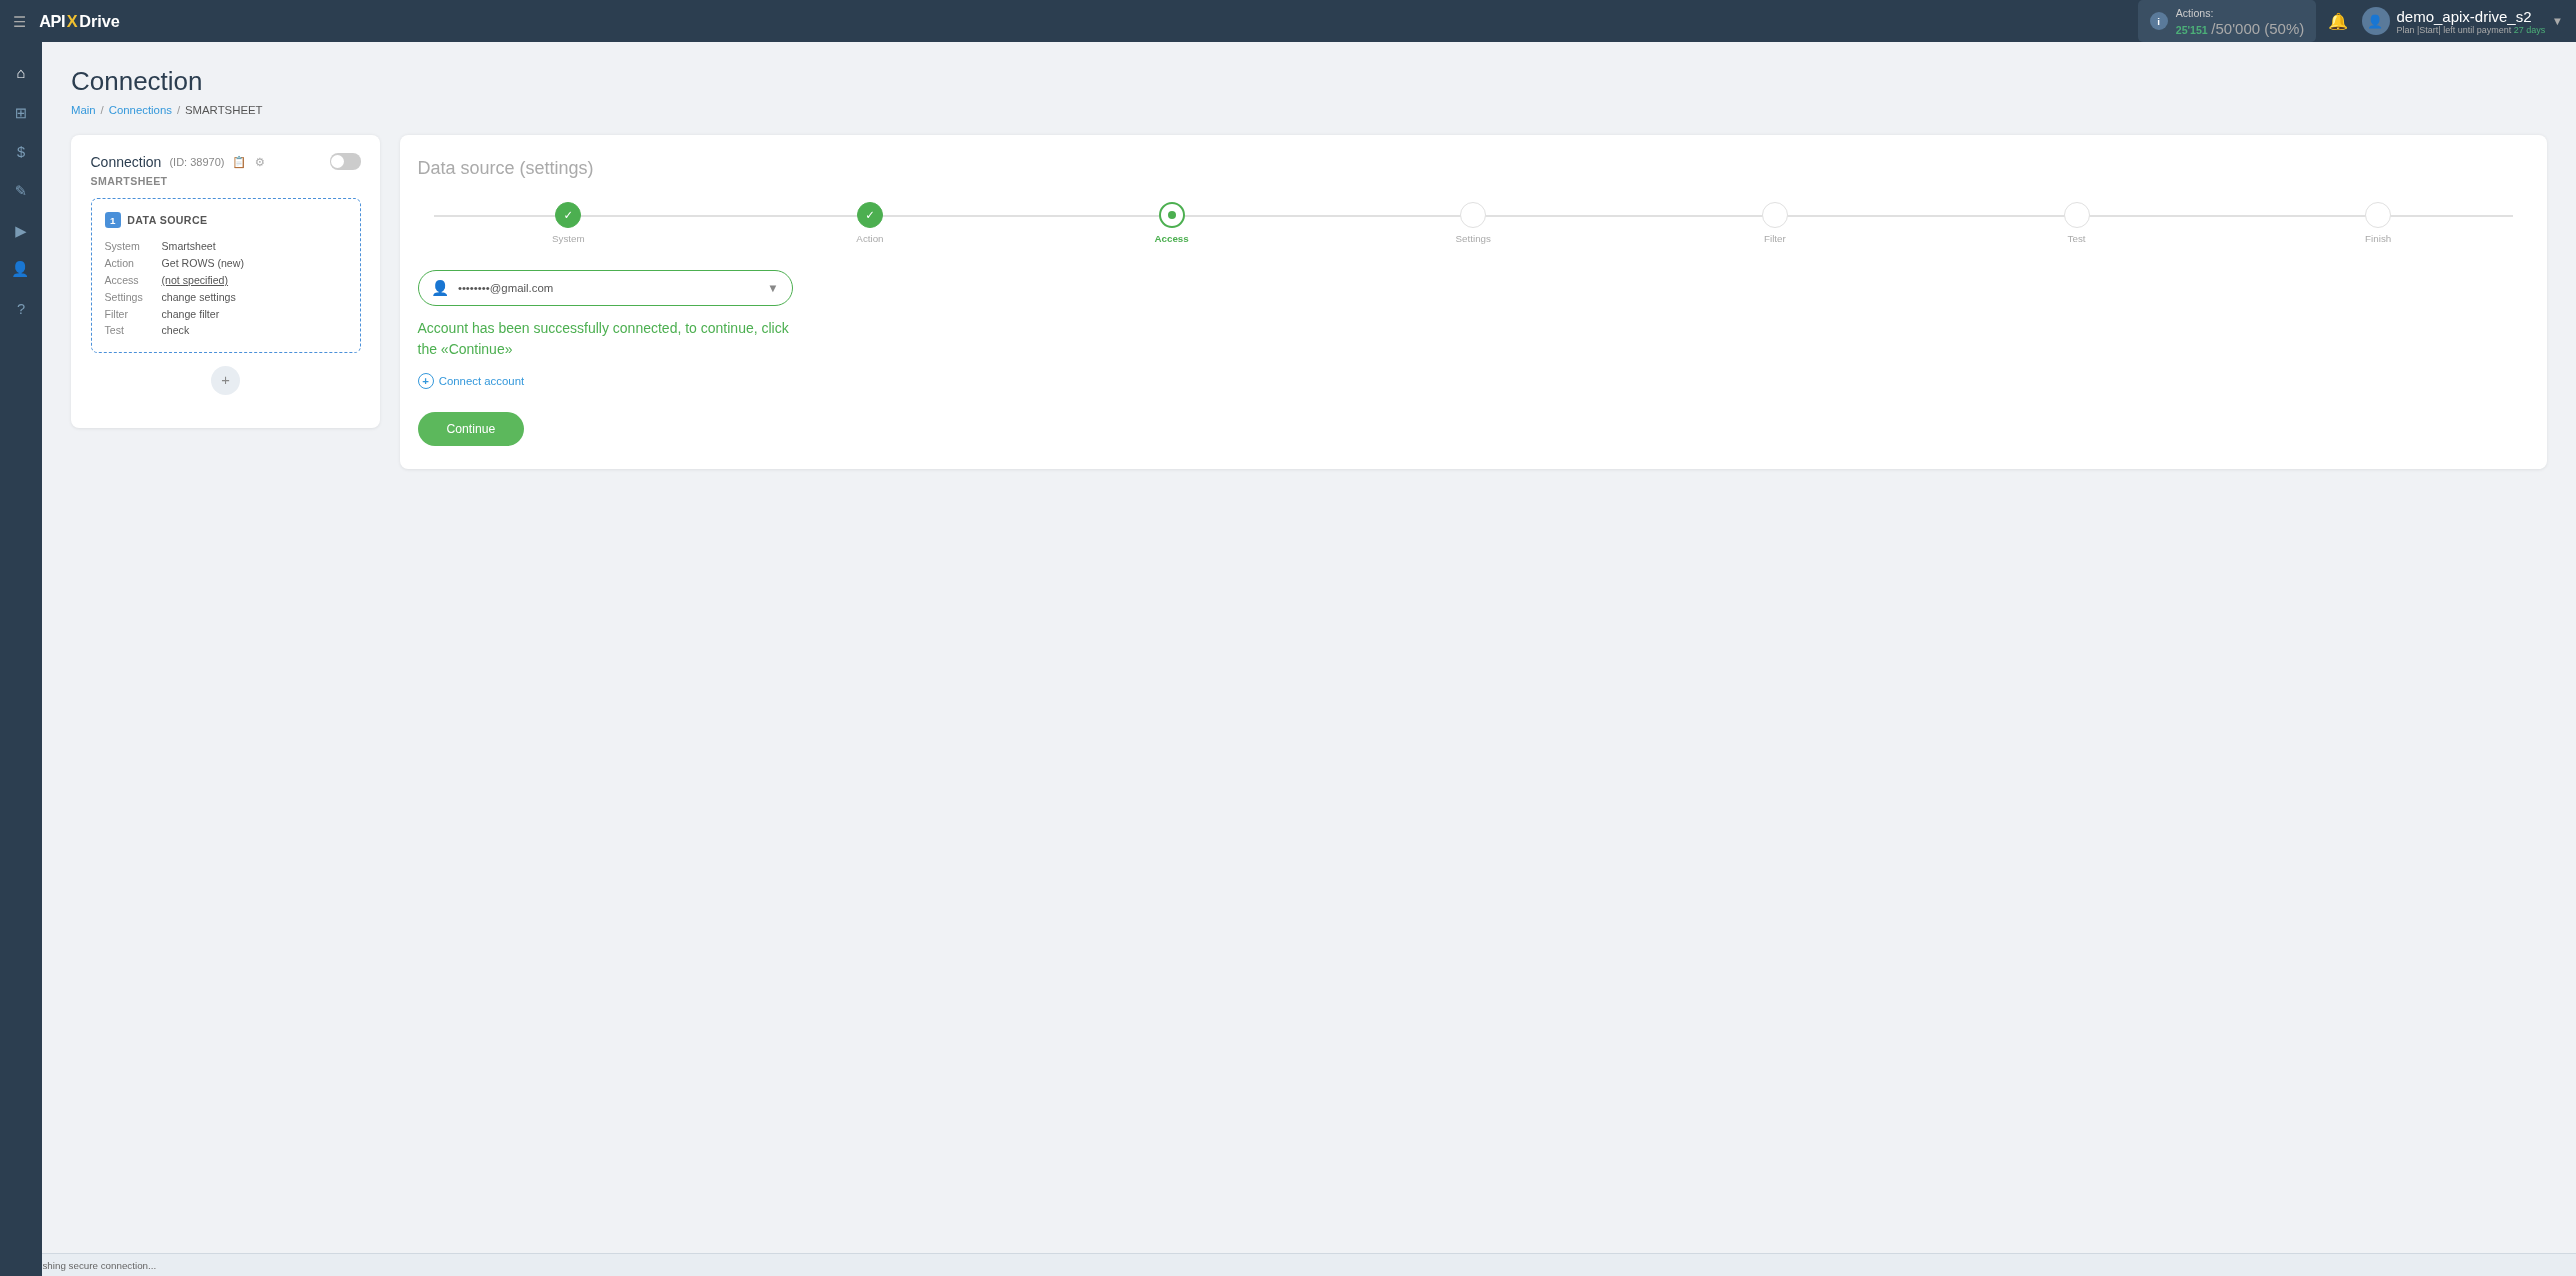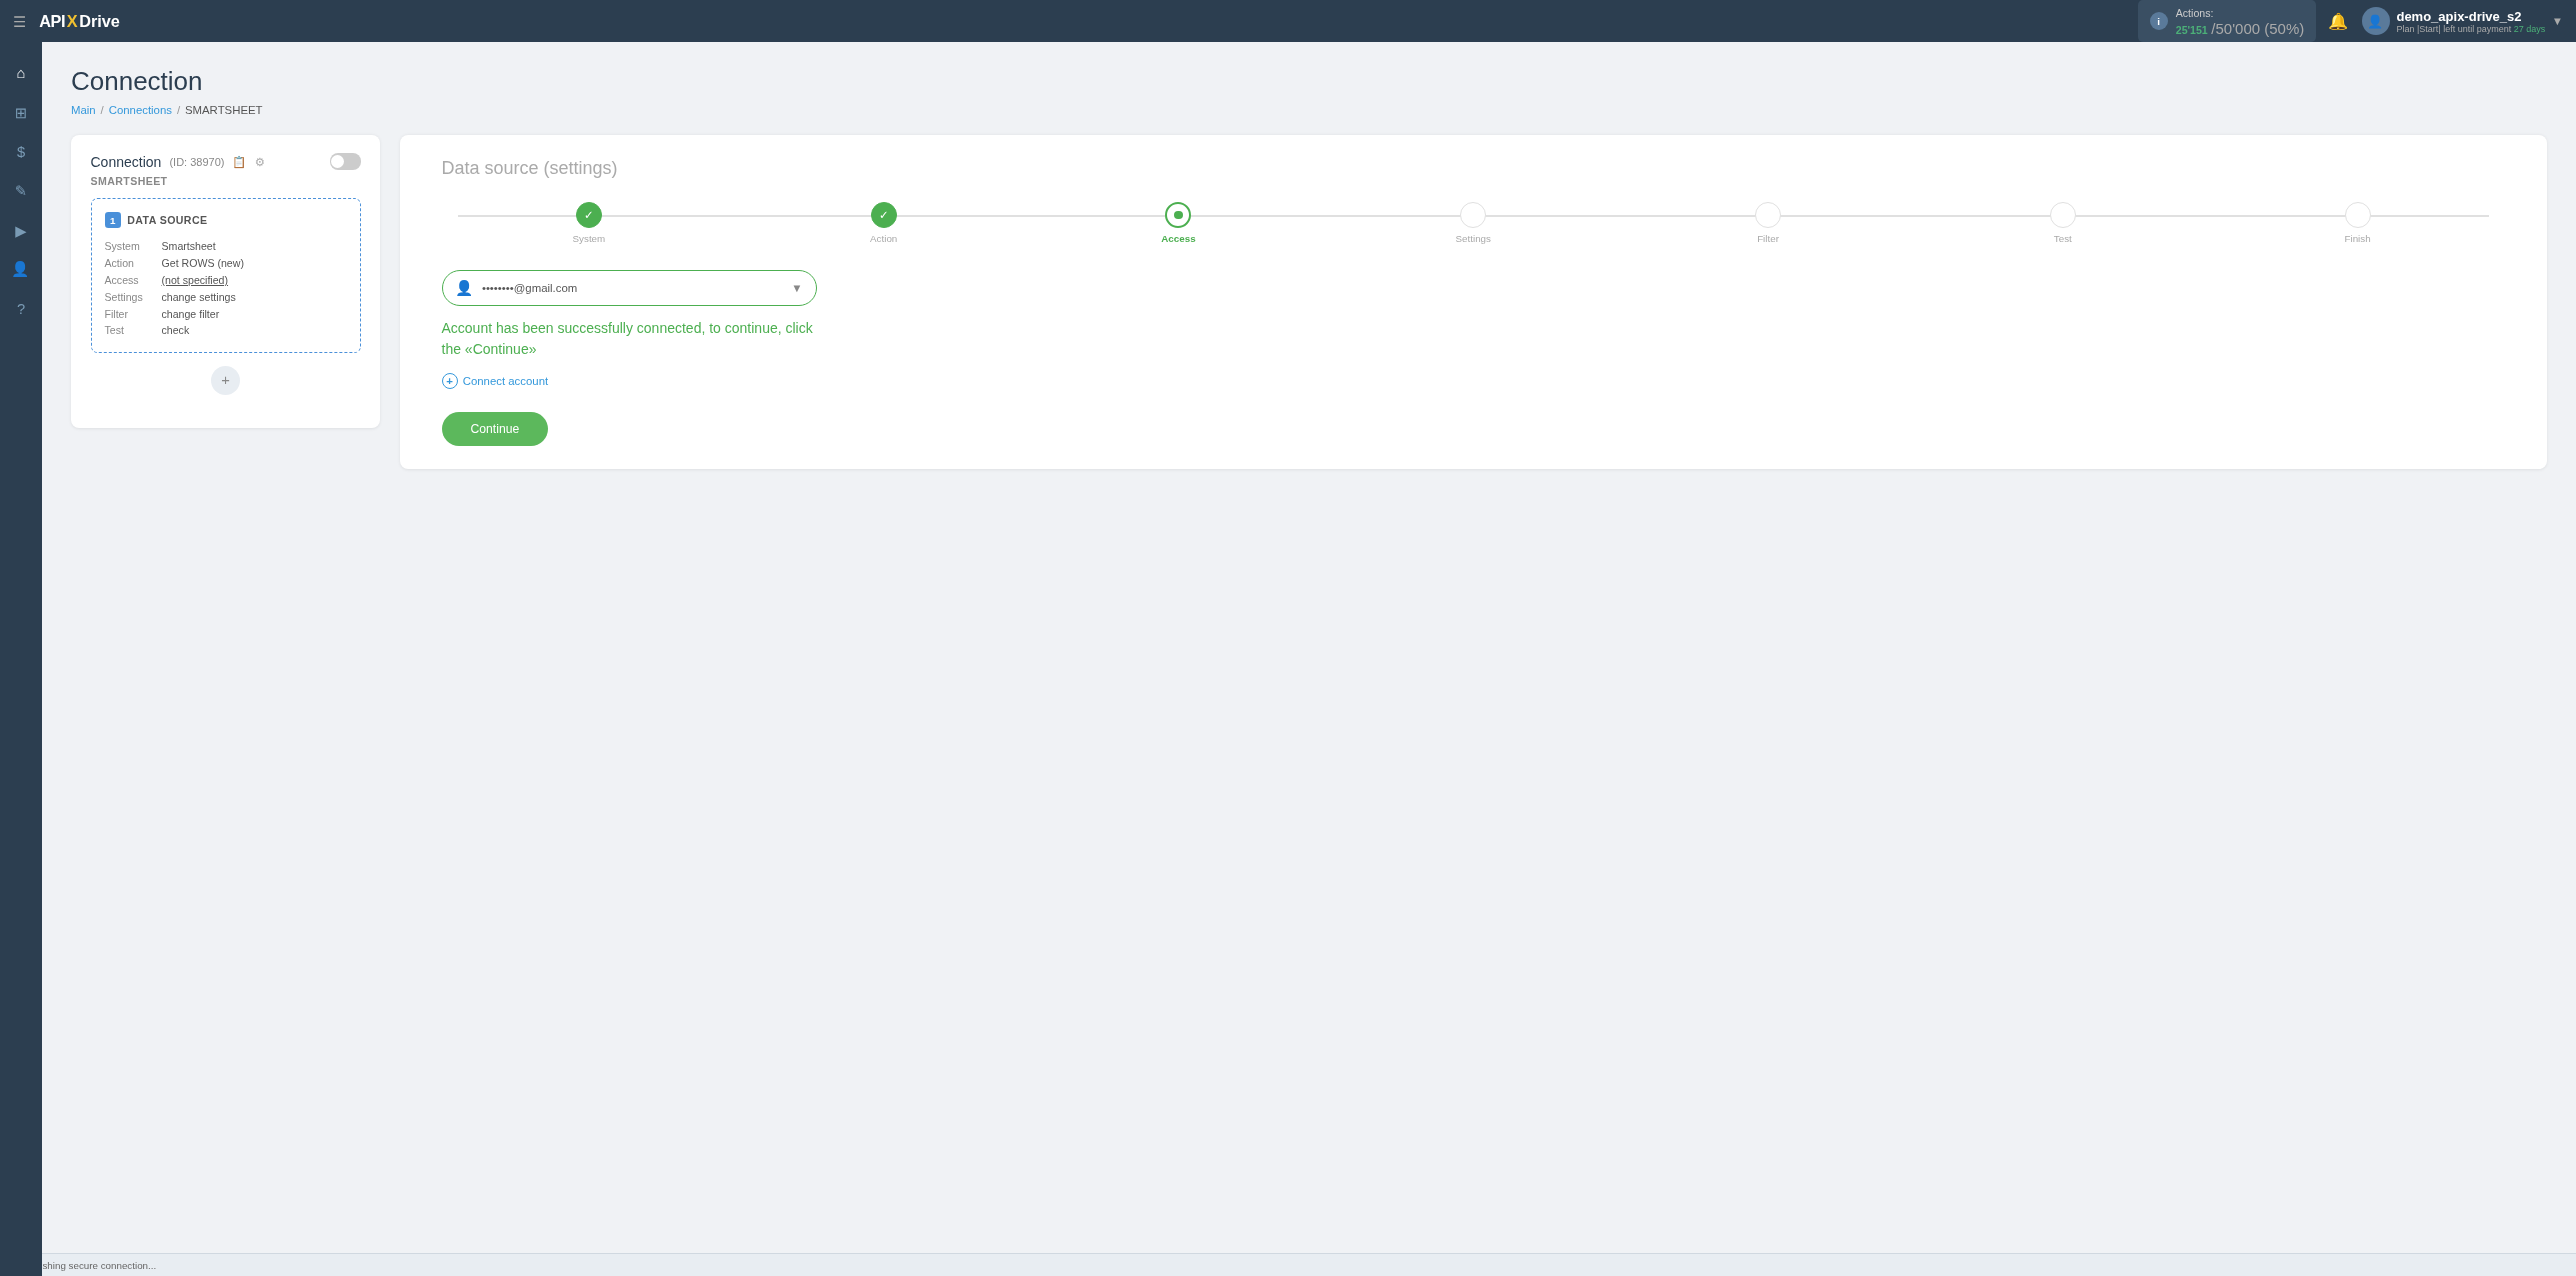--- a/index.html
+++ b/index.html
@@ -51,21 +51,21 @@
     .navbar-user {
       display: flex; align-items: center; gap: 6.5px; cursor: pointer;
     }
     .user-avatar {
       width: 28px; height: 28px; border-radius: 50%;
       background: #5a7a9a;
       display: flex; align-items: center; justify-content: center;
       color: #fff; font-size: 13px;
     }
     .user-info { color: #ddd; }
-    .user-name { font-size: 13px; font-weight: 700; color: #fff; }
+    .user-name { font-size: 15px; font-weight: 400; color: #fff; }
     .user-plan { font-size: 9px; color: #aaa; }
     .user-plan span { color: #4caf78; }
     .navbar-chevron { color: #aaa; font-size: 11.4px; }
 
     
     .sidebar {
       background: #2c3e50;
       width: 42px;
       position: fixed;
       top: 42px; left: 0; bottom: 0;
@@ -209,21 +209,21 @@
       cursor: pointer;
       color: #888;
       font-size: 14.7px;
       margin: 8.1px auto 0;
     }
 
     
     .right-card {
       background: #fff;
       border-radius: 8.1px;
-      padding: 23px 42px;
+      padding: 23px 18px;
       flex: 1;
       min-height: 293px;
       box-shadow: 0 0.8px 3.3px rgba(0,0,0,0.08);
     }
     .right-card-title {
       font-size: 18px;
       font-weight: 400;
       color: #2c3e50;
       margin-bottom: 23px;
     }

